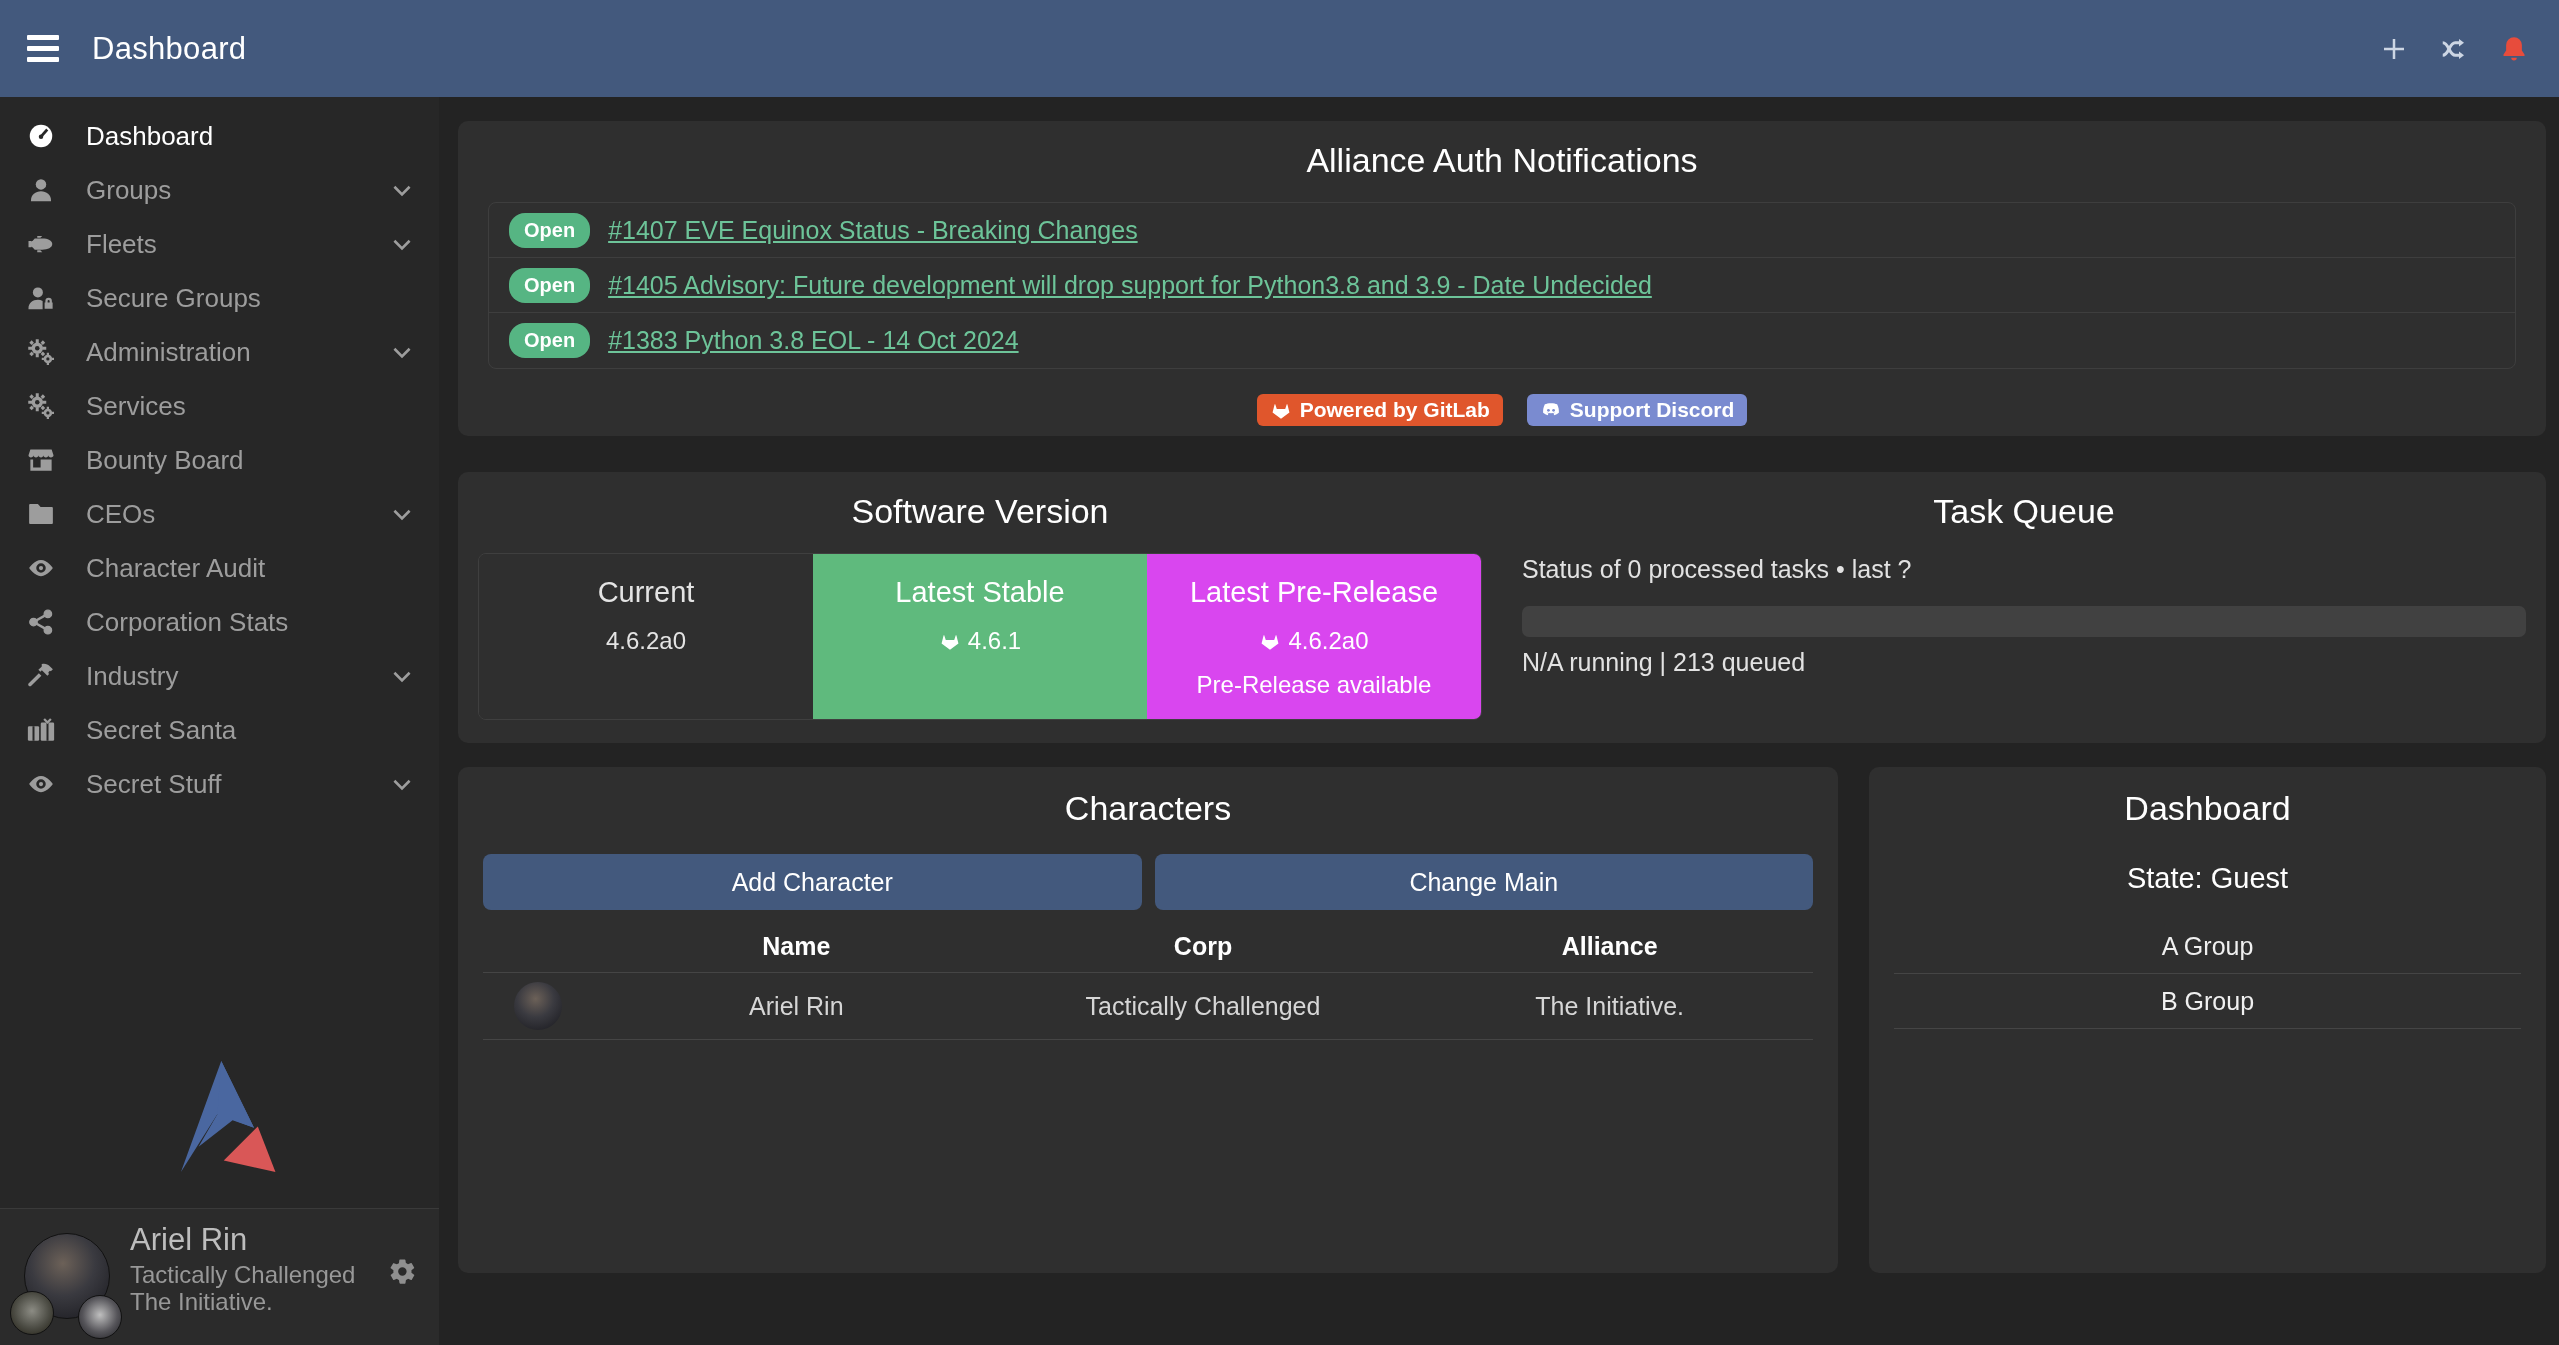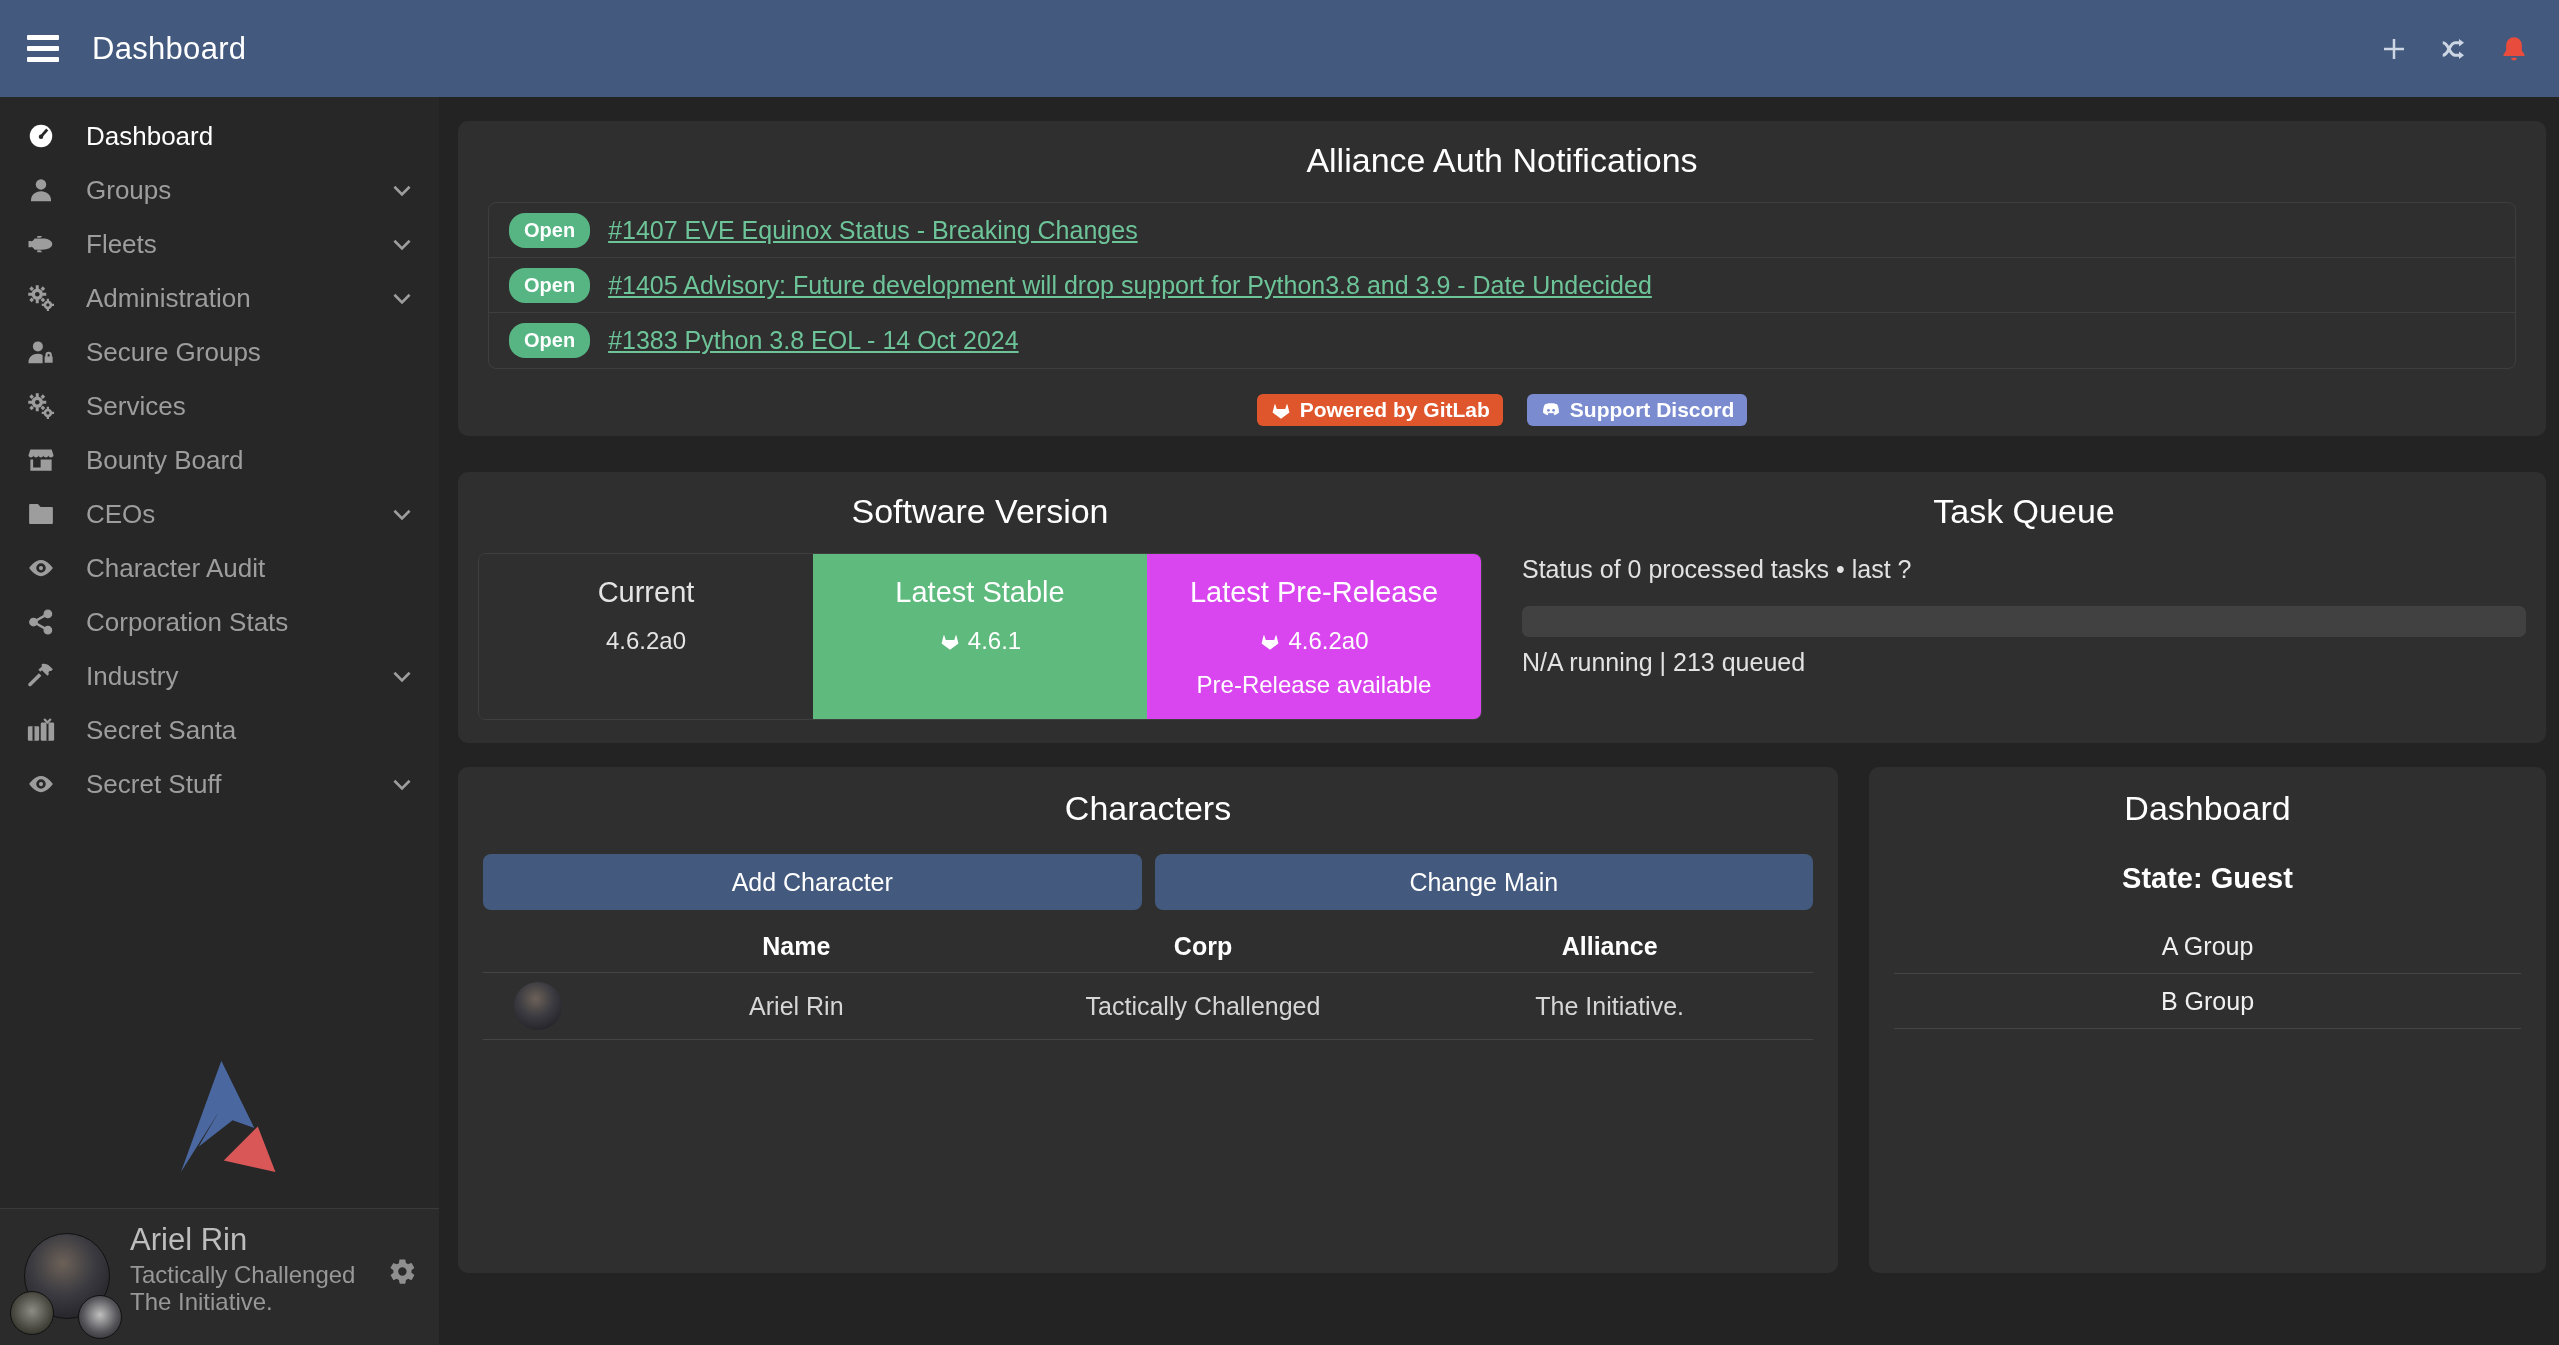--- a/index.html
+++ b/index.html
@@ -97,21 +97,21 @@
   .char-table { margin-top:10px; }
   .char-thead, .char-trow { display:grid; grid-template-columns:110px 1fr 1fr 1fr; align-items:center; }
   .char-thead { height:52px; }
   .char-thead div { text-align:center; color:#fff; font-size:25px; font-weight:bold; }
   .char-trow { height:68px; border-top:1px solid #454545; border-bottom:1px solid #454545; }
   .char-trow div { text-align:center; color:#d6d6d6; font-size:25px; }
   .char-avatar { width:48px; height:48px; border-radius:50%; margin:0 auto;
                  background:radial-gradient(circle at 45% 35%, #6c6158 0%, #3a3a40 45%, #17171c 100%); }
 
   .memb-panel { flex:1 1 auto; height:506px; padding:22px 25px; }
-  .memb-state { text-align:center; color:#fff; font-size:29px; font-weight:700; margin-top:34px; }
+  .memb-state { text-align:center; color:#fff; font-size:29px; font-weight:400; margin-top:34px; }
   .memb-group { height:55px; display:flex; align-items:center; justify-content:center;
                 color:#f0f0f0; font-size:25px; border-bottom:1px solid #454545; }
   .memb-list { margin-top:24px; }
 </style>
 </head>
 <body>
 
 <header class="navbar">
   <button class="hamburger">
     <span></span>
@@ -180,20 +180,30 @@
       <span class="mi-chevron">
         <svg viewBox="0 0 24 24" fill="none" stroke="currentColor" stroke-width="2.4">
             <path d="M5 9l7 7 7-7"></path>
           </svg>
       </span>
     </div>
 
     <div class="menu-item">
       <span class="mi-icon">
         <svg viewBox="0 0 24 24" fill="currentColor">
+            <circle cx="9.5" cy="7.5" r="4"></circle>
+            <path d="M2 20c0-3.8 3.4-6.6 7.5-6.6 1.4 0 2.7.3 3.8.9V21H2zM15.5 15.5v-1.2a2.6 2.6 0 0 1 5.2 0v1.2h.6v5h-6.4v-5zm1.8 0h1.6v-1.2a.8.8 0 0 0-1.6 0z"></path>
+          </svg>
+      </span>
+      <span class="mi-label">Secure Groups</span>
+    </div>
+
+    <div class="menu-item">
+      <span class="mi-icon">
+        <svg viewBox="0 0 24 24" fill="currentColor">
           <g>
               <circle cx="9" cy="9" r="4.6"></circle>
               <g fill="currentColor">
                 <rect x="7.8" y="1.8" width="2.4" height="3"></rect>
                 <rect x="7.8" y="13.2" width="2.4" height="3"></rect>
                 <rect x="1.8" y="7.8" width="3" height="2.4"></rect>
                 <rect x="13.2" y="7.8" width="3" height="2.4"></rect>
                 <rect x="3.2" y="3.2" width="2.6" height="2.6" transform="rotate(45 4.5 4.5)"></rect>
                 <rect x="12.2" y="3.2" width="2.6" height="2.6" transform="rotate(45 13.5 4.5)"></rect>
                 <rect x="3.2" y="12.2" width="2.6" height="2.6" transform="rotate(45 4.5 13.5)"></rect>
@@ -210,30 +220,20 @@
               <circle cx="17.5" cy="17.5" r="1.3" fill="#272727"></circle>
             </g>
         </svg>
       </span>
       <span class="mi-label">Administration</span>
       <span class="mi-chevron">
         <svg viewBox="0 0 24 24" fill="none" stroke="currentColor" stroke-width="2.4">
             <path d="M5 9l7 7 7-7"></path>
           </svg>
       </span>
-    </div>
-
-    <div class="menu-item">
-      <span class="mi-icon">
-        <svg viewBox="0 0 24 24" fill="currentColor">
-            <circle cx="9.5" cy="7.5" r="4"></circle>
-            <path d="M2 20c0-3.8 3.4-6.6 7.5-6.6 1.4 0 2.7.3 3.8.9V21H2zM15.5 15.5v-1.2a2.6 2.6 0 0 1 5.2 0v1.2h.6v5h-6.4v-5zm1.8 0h1.6v-1.2a.8.8 0 0 0-1.6 0z"></path>
-          </svg>
-      </span>
-      <span class="mi-label">Secure Groups</span>
     </div>
 
     <div class="menu-item">
       <span class="mi-icon">
         <svg viewBox="0 0 24 24" fill="currentColor">
           <g>
               <circle cx="9" cy="9" r="4.6"></circle>
               <g fill="currentColor">
                 <rect x="7.8" y="1.8" width="2.4" height="3"></rect>
                 <rect x="7.8" y="13.2" width="2.4" height="3"></rect>

